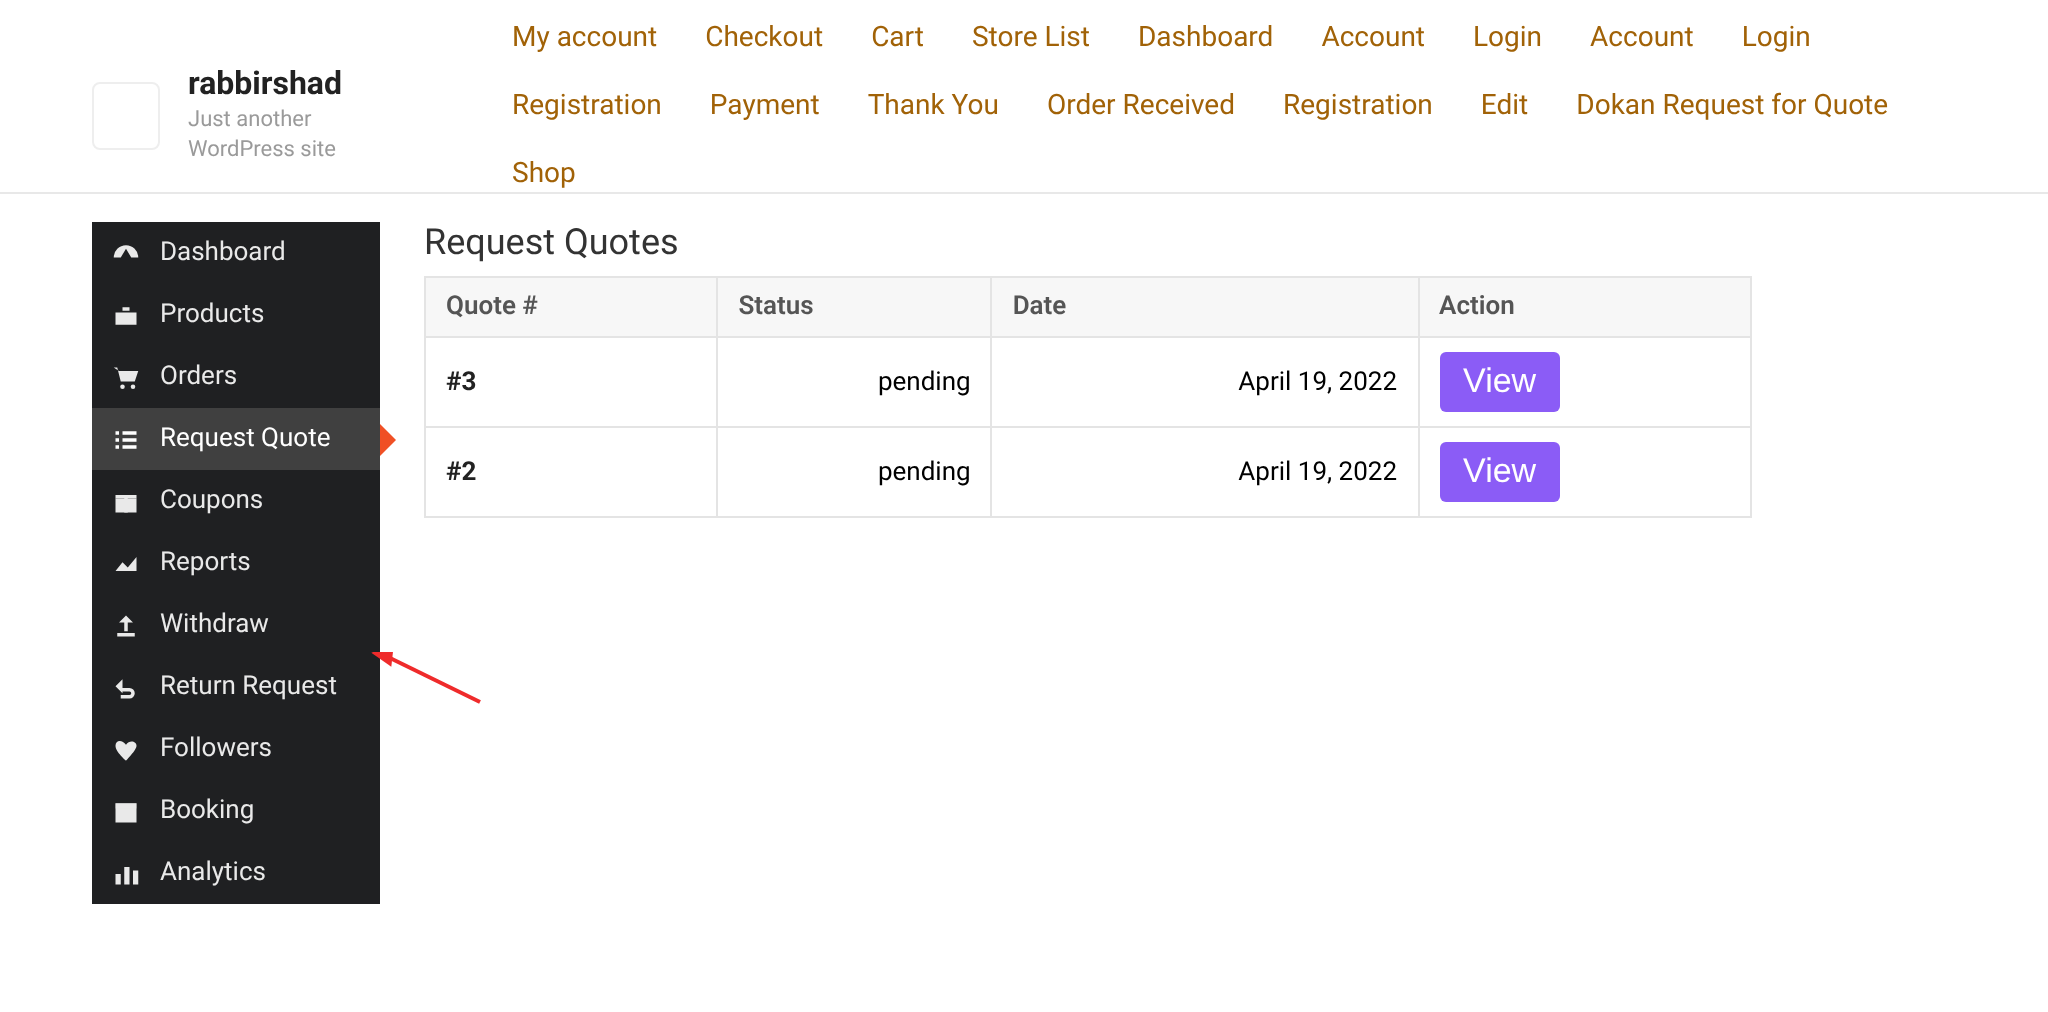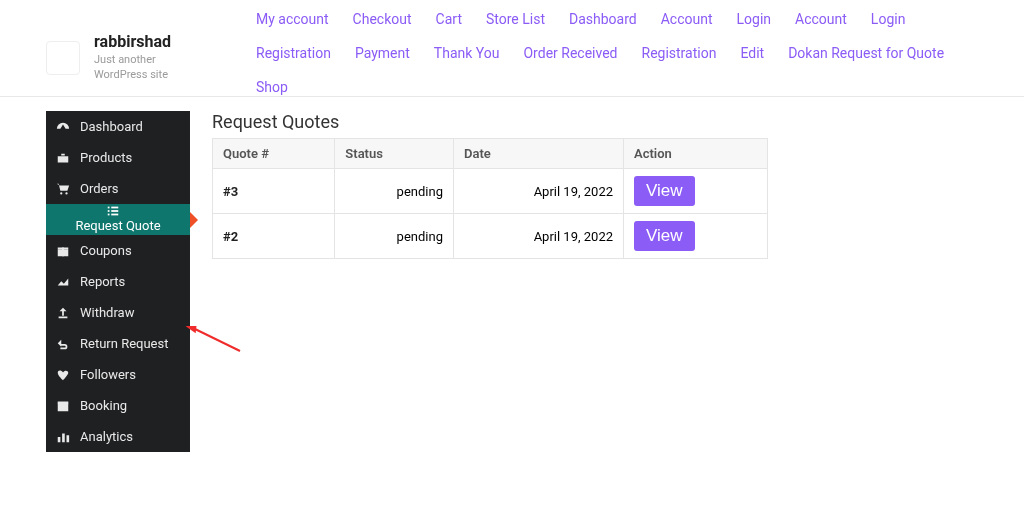--- a/index.html
+++ b/index.html
@@ -56,21 +56,21 @@
     line-height: 1.3;
   }
   .topnav {
     display: flex;
     flex-wrap: wrap;
     align-items: center;
     padding-top: 10px;
     max-width: 720px;
   }
   .topnav a {
-    color: #8b5cf6;
+    color: #a16207;
     font-size: 14px;
     margin: 6px 12px 12px 12px;
     text-decoration: none;
     white-space: nowrap;
   }
   
   .main {
     display: flex;
     padding: 14px 20px 0 46px;
   }
@@ -83,23 +83,22 @@
   .sidebar .item {
     display: flex;
     align-items: center;
     height: 31px;
     padding: 0 10px;
     color: #e9e9e9;
     cursor: pointer;
     position: relative;
   }
   .sidebar .item.active {
-    background: #0f766e;
+    background: #404040;
     color: #fff;
-    flex-direction: column;
   }
   .sidebar .item.active::after {
     content: "";
     position: absolute;
     right: -8px;
     top: 50%;
     transform: translateY(-50%);
     border-left: 8px solid #f05025;
     border-top: 8px solid transparent;
     border-bottom: 8px solid transparent;
@@ -121,21 +120,21 @@
     padding-left: 22px;
     position: relative;
   }
   .page-title {
     font-size: 18px;
     font-weight: 400;
     color: #333;
     margin-bottom: 6px;
   }
   table.quotes {
-    width: 556px;
+    width: 664px;
     border-collapse: collapse;
     font-size: 13px;
   }
   table.quotes th, table.quotes td {
     border: 1px solid #e4e4e4;
     padding: 7px 10px;
     text-align: left;
   }
   table.quotes thead th {
     background: #f7f7f7;

